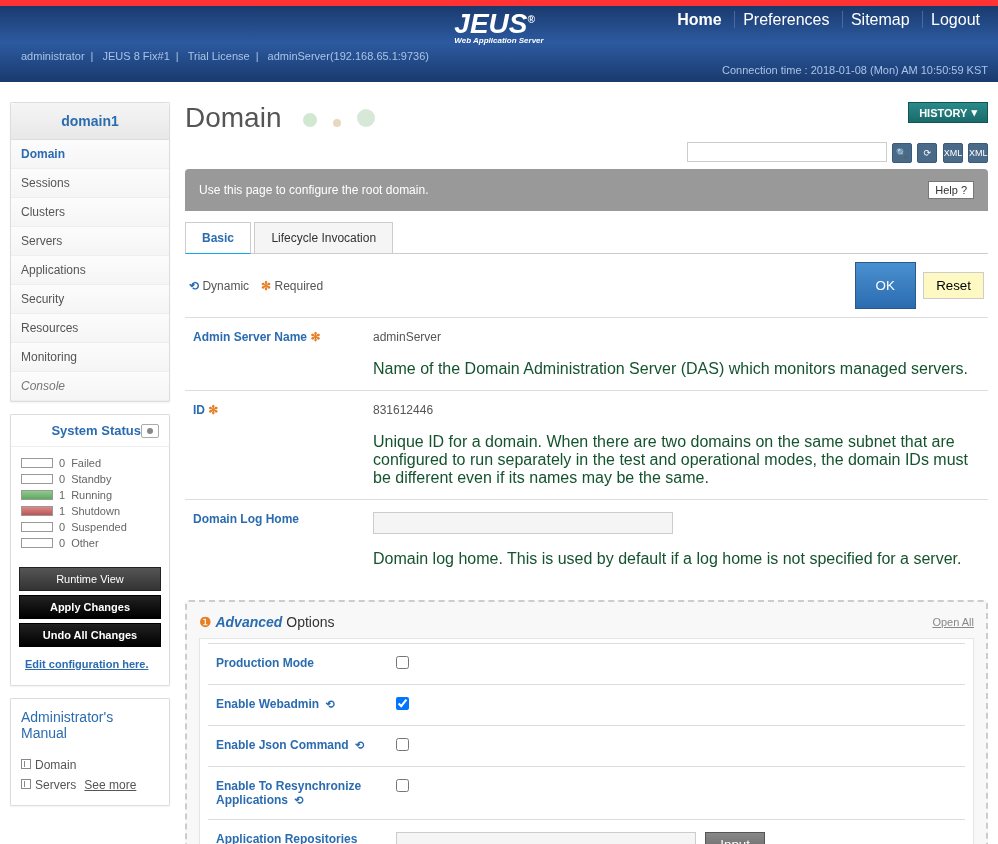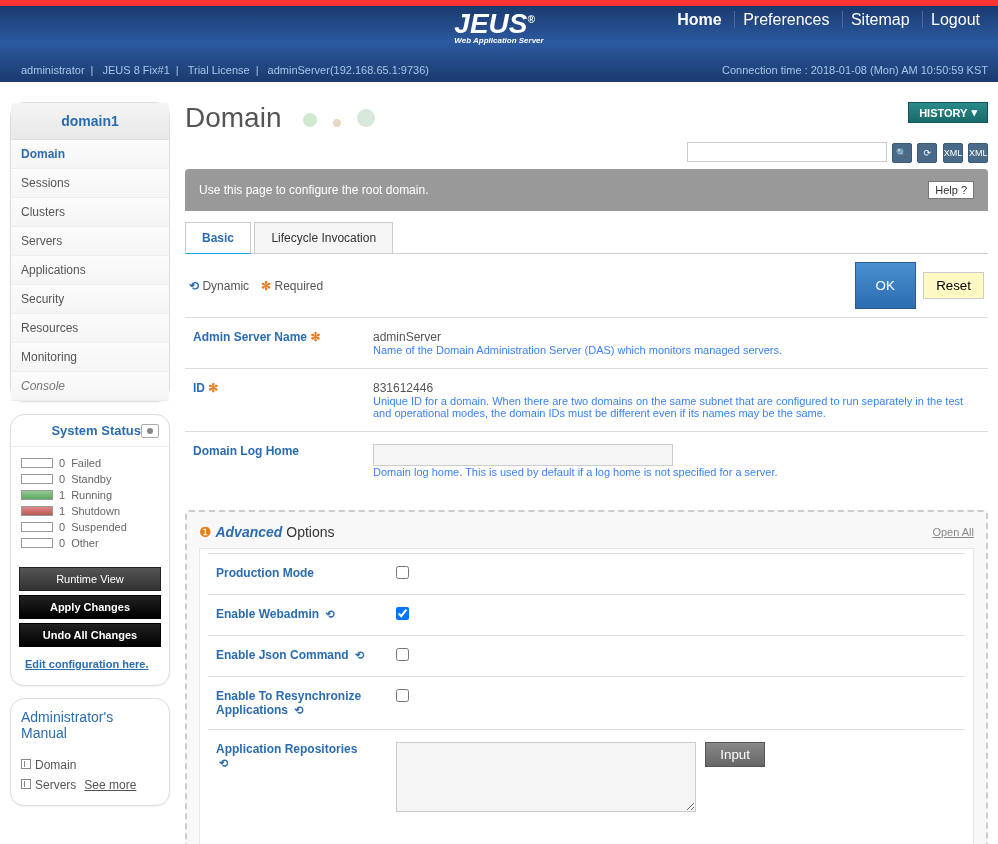--- a/index.html
+++ b/index.html
@@ -4,26 +4,26 @@
 <style>
 * { box-sizing: border-box; margin: 0; padding: 0; }
 body { font-family: Arial, sans-serif; font-size: 12px; color: #333; background: #fff; }
 .top-bar { background: linear-gradient(to bottom, #ff3333 0%, #ff3333 3px, #1a3a6e 3px, #2c5aa0 50%, #1a3a6e 100%); height: 82px; position: relative; border-top: 3px solid #ff3333; }
 .top-nav { position: absolute; right: 10px; top: 8px; color: #fff; font-size: 16px; }
 .top-nav a { color: #fff; text-decoration: none; padding: 0 8px; border-left: 1px solid #4a6a9e; }
 .top-nav a:first-child { border-left: none; font-weight: bold; }
 .logo { position: absolute; left: 50%; top: 5px; transform: translateX(-50%); color: #fff; font-size: 28px; font-weight: bold; font-style: italic; }
 .logo sup { font-size: 10px; }
 .logo-sub { font-size: 8px; font-style: italic; display: block; margin-top: -4px; }
-.breadcrumb { position: absolute; bottom: 6px; left: 15px; color: #a8c4e8; font-size: 11px; }
+.breadcrumb { position: absolute; bottom: 20px; left: 15px; color: #a8c4e8; font-size: 11px; }
 .breadcrumb span { padding: 0 6px; }
 .conn-time { position: absolute; right: 10px; bottom: 6px; color: #a8c4e8; font-size: 11px; }
 .container { display: flex; padding: 20px 10px 10px 10px; gap: 15px; }
 .sidebar { width: 160px; flex-shrink: 0; }
-.sidebar-box { border: 1px solid #ddd; border-radius: 14px; margin-bottom: 12px; background: #fff; box-shadow: 0 1px 2px rgba(0,0,0,0.05); }
+.sidebar-box { border: 1px solid #ddd; border-radius: 1px; margin-bottom: 12px; background: #fff; box-shadow: 0 1px 2px rgba(0,0,0,0.05); }
 .sidebar-title { background: linear-gradient(#f5f5f5,#e8e8e8); padding: 10px; text-align: center; color: #2b6cb0; font-weight: bold; font-size: 14px; border-bottom: 1px solid #ddd; border-radius: 4px 4px 0 0; }
 .sidebar-item { padding: 7px 10px; border-bottom: 1px solid #eee; color: #555; cursor: pointer; background: linear-gradient(#fcfcfc,#f5f5f5); }
 .sidebar-item.active { color: #2b6cb0; font-weight: bold; }
 .sidebar-item.italic { font-style: italic; color: #777; }
 .sys-status-title { padding: 8px 10px; color: #2b6cb0; font-weight: bold; font-size: 13px; border-bottom: 1px solid #eee; display:flex; justify-content:flex-end; align-items:center; }
 .status-icon { width:18px; height:14px; border:1px solid #aaa; border-radius:2px; display:inline-block; position:relative; }
 .status-icon:after { content:""; position:absolute; width:6px; height:6px; background:#888; border-radius:50%; top:3px; left:5px; }
 .status-list { padding: 8px 10px; }
 .status-row { display: flex; align-items: center; gap: 6px; padding: 2px 0; color: #666; font-size: 11px; }
 .status-swatch { width: 32px; height: 10px; border: 1px solid #999; }
@@ -56,21 +56,21 @@
 .dyn-icon { color:#2b6cb0; font-weight:bold; }
 .req-icon { color:#e67e22; font-weight:bold; }
 .btn-ok { background:linear-gradient(#4a90d0,#2b6cb0); color:#fff; border:1px solid #2a5a8a; padding:15px 20px; cursor:pointer; }
 .btn-reset { background:#fef9c3; border:1px solid #ccc; padding:5px 12px; cursor:pointer; margin-left:4px; }
 .form-table { width:100%; }
 .form-row { display:flex; border-top:1px solid #ddd; padding:8px 0; }
 .form-label { width:180px; padding:4px 8px; color:#2b6cb0; font-weight:bold; flex-shrink:0; }
 .form-value { flex:1; padding:4px 8px; color:#555; }
 .form-value input[type=text] { width:300px; height:22px; border:1px solid #ccc; background:#f5f5f5; padding:0 6px; }
 .form-value textarea { width:300px; height:70px; border:1px solid #ccc; background:#f5f5f5; padding:4px; resize:both; }
-.form-help { color:#3b82f6; margin-top:0; font-size:11px; }
+.form-help { color:#14532d; margin-top:16px; font-size:16px; }
 .adv-box { border: 2px dashed #ccc; margin-top:20px; padding:12px; background:#f8f8f8; border-radius:4px; }
 .adv-header { display:flex; justify-content:space-between; align-items:center; margin-bottom:8px; }
 .adv-title { font-size:14px; }
 .adv-title .adv { color:#2b6cb0; font-style:italic; font-weight:bold; }
 .open-all { color:#888; text-decoration:underline; font-size:11px; cursor:pointer; }
 .adv-content { background:#fff; border:1px solid #e5e5e5; padding:4px 8px; }
 .section-title { color:#1a4a8e; font-weight:bold; font-size:14px; padding:8px 4px; border-bottom:1px solid #eee; margin-top:8px; }
 .section-title:before { content:"▪"; color:#c44; margin-right:4px; font-size:10px; }
 .btn-input { background:linear-gradient(#888,#666); color:#fff; border:1px solid #555; padding:4px 14px; cursor:pointer; margin-left:6px; vertical-align:top; }
 .book-icon { display:inline-block; width:10px; height:10px; border:1px solid #888; margin-right:4px; position:relative; }

